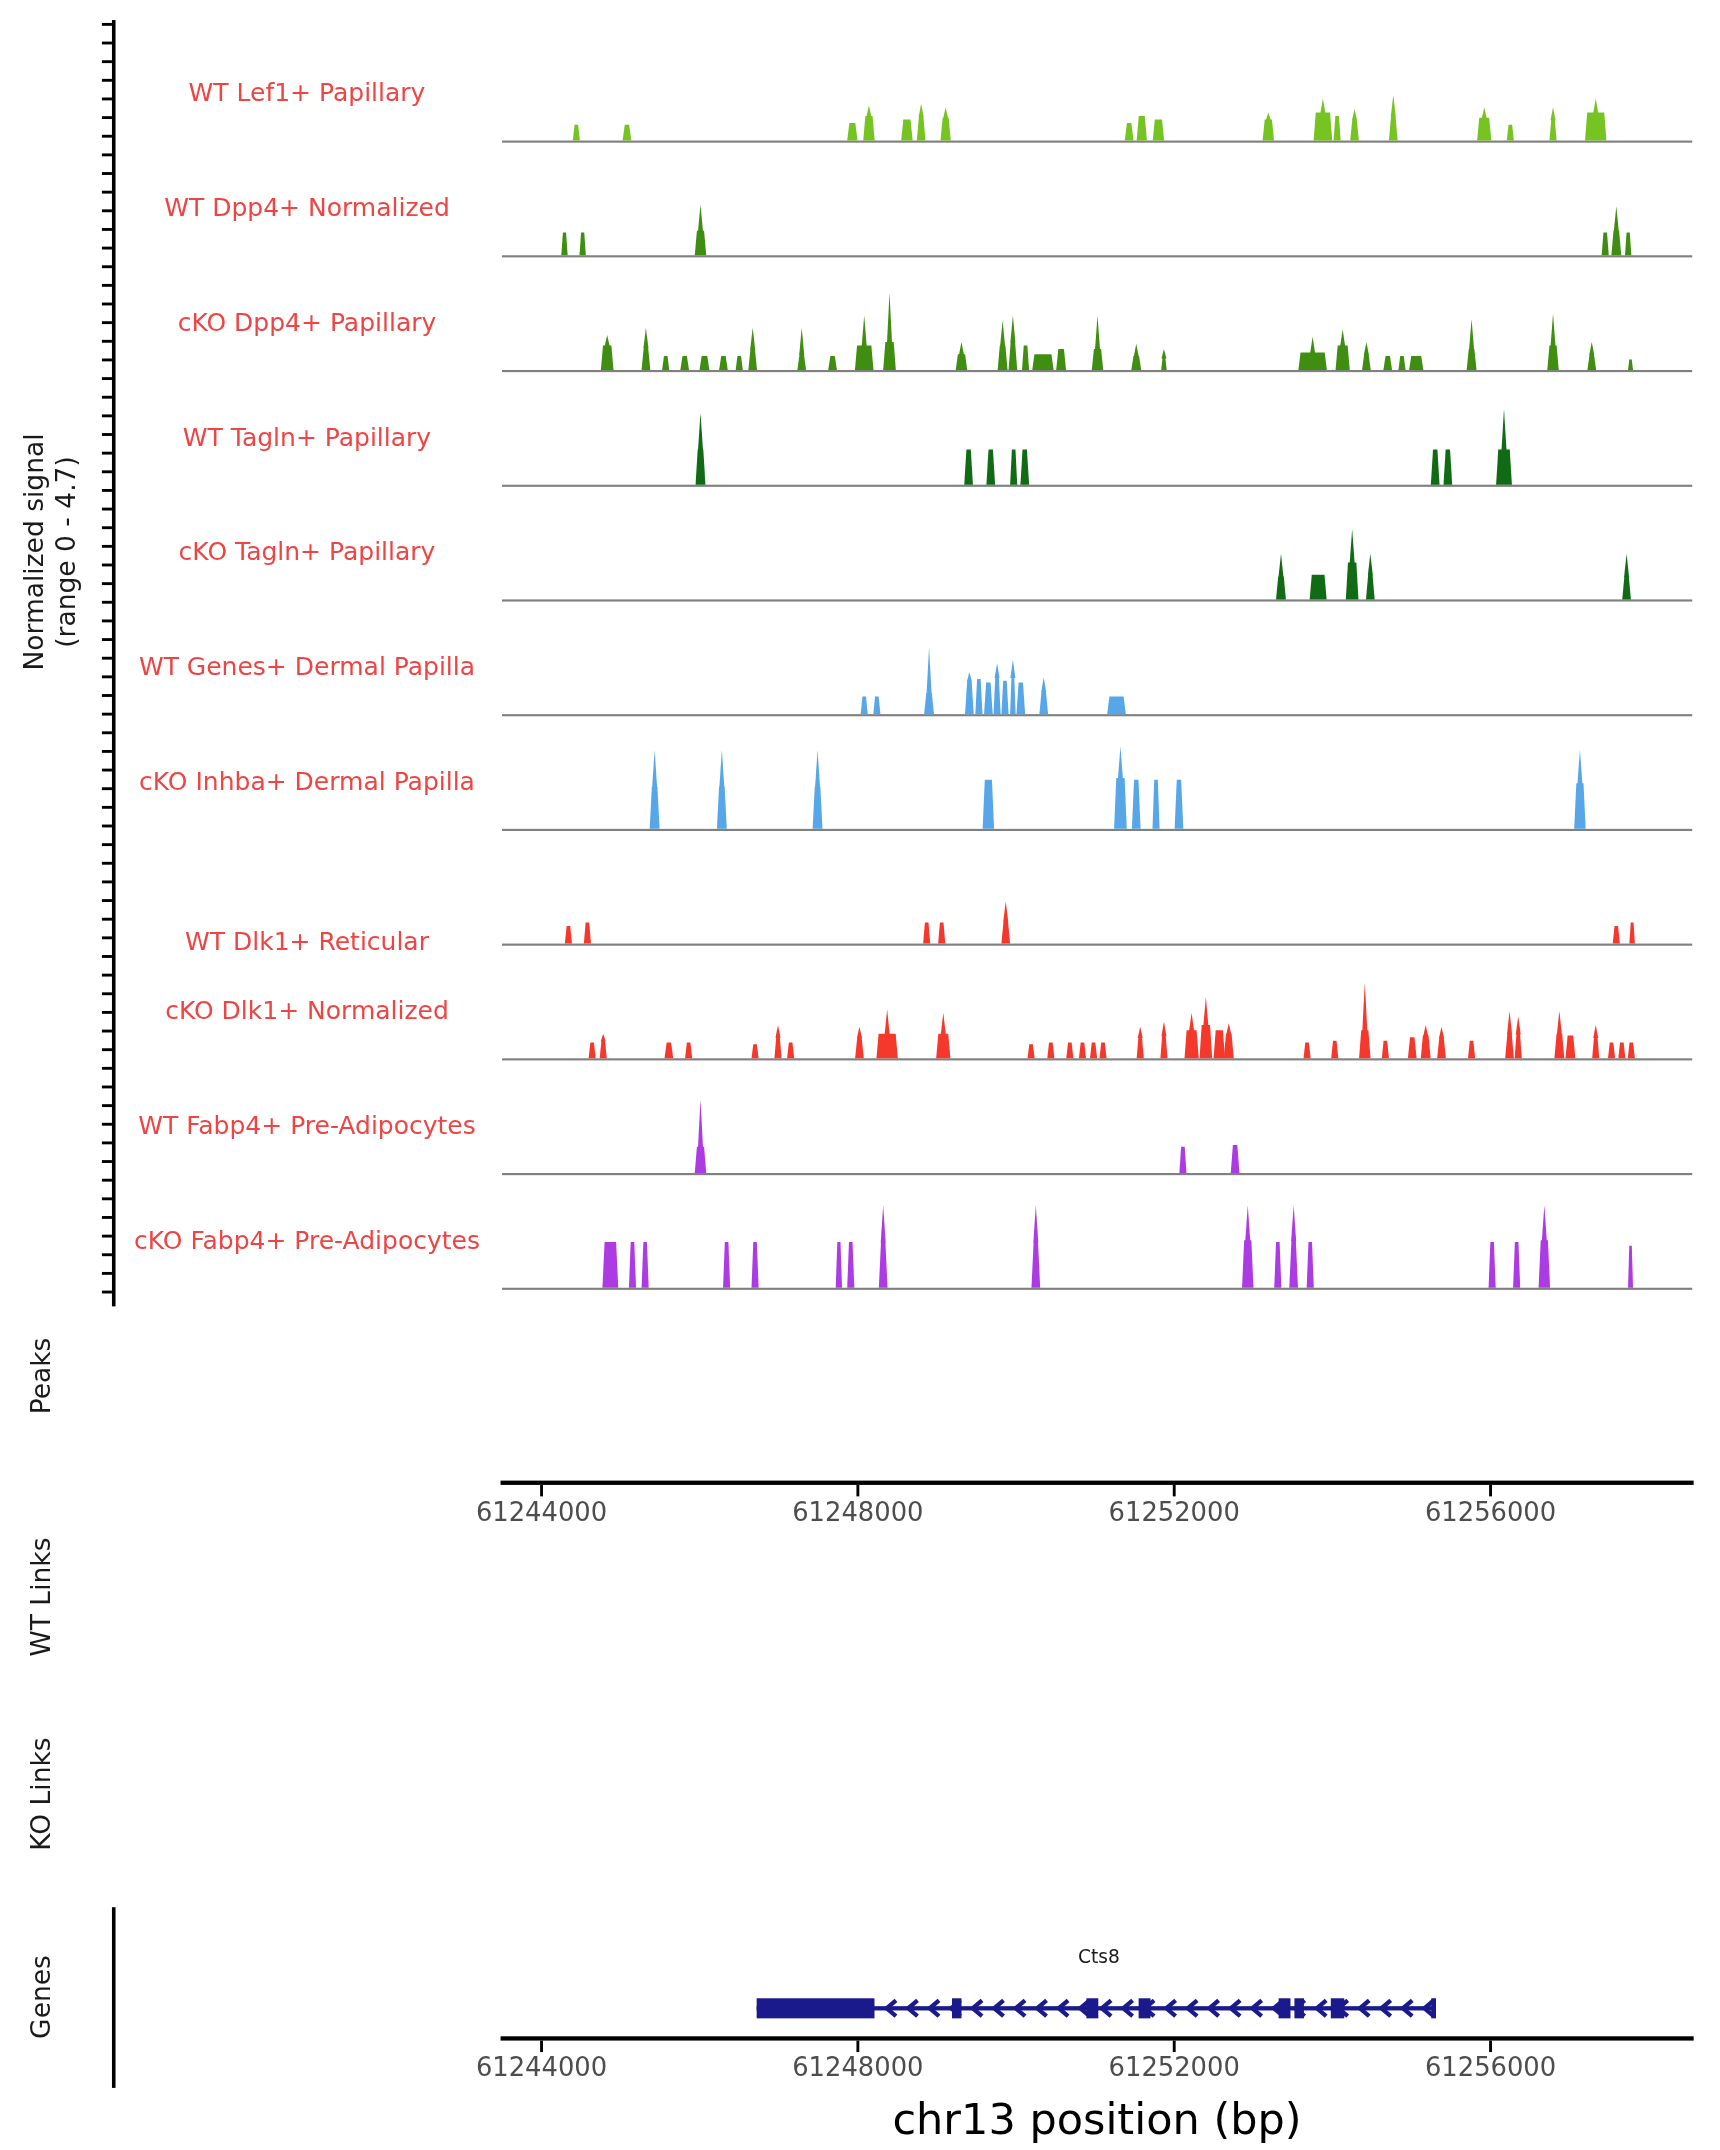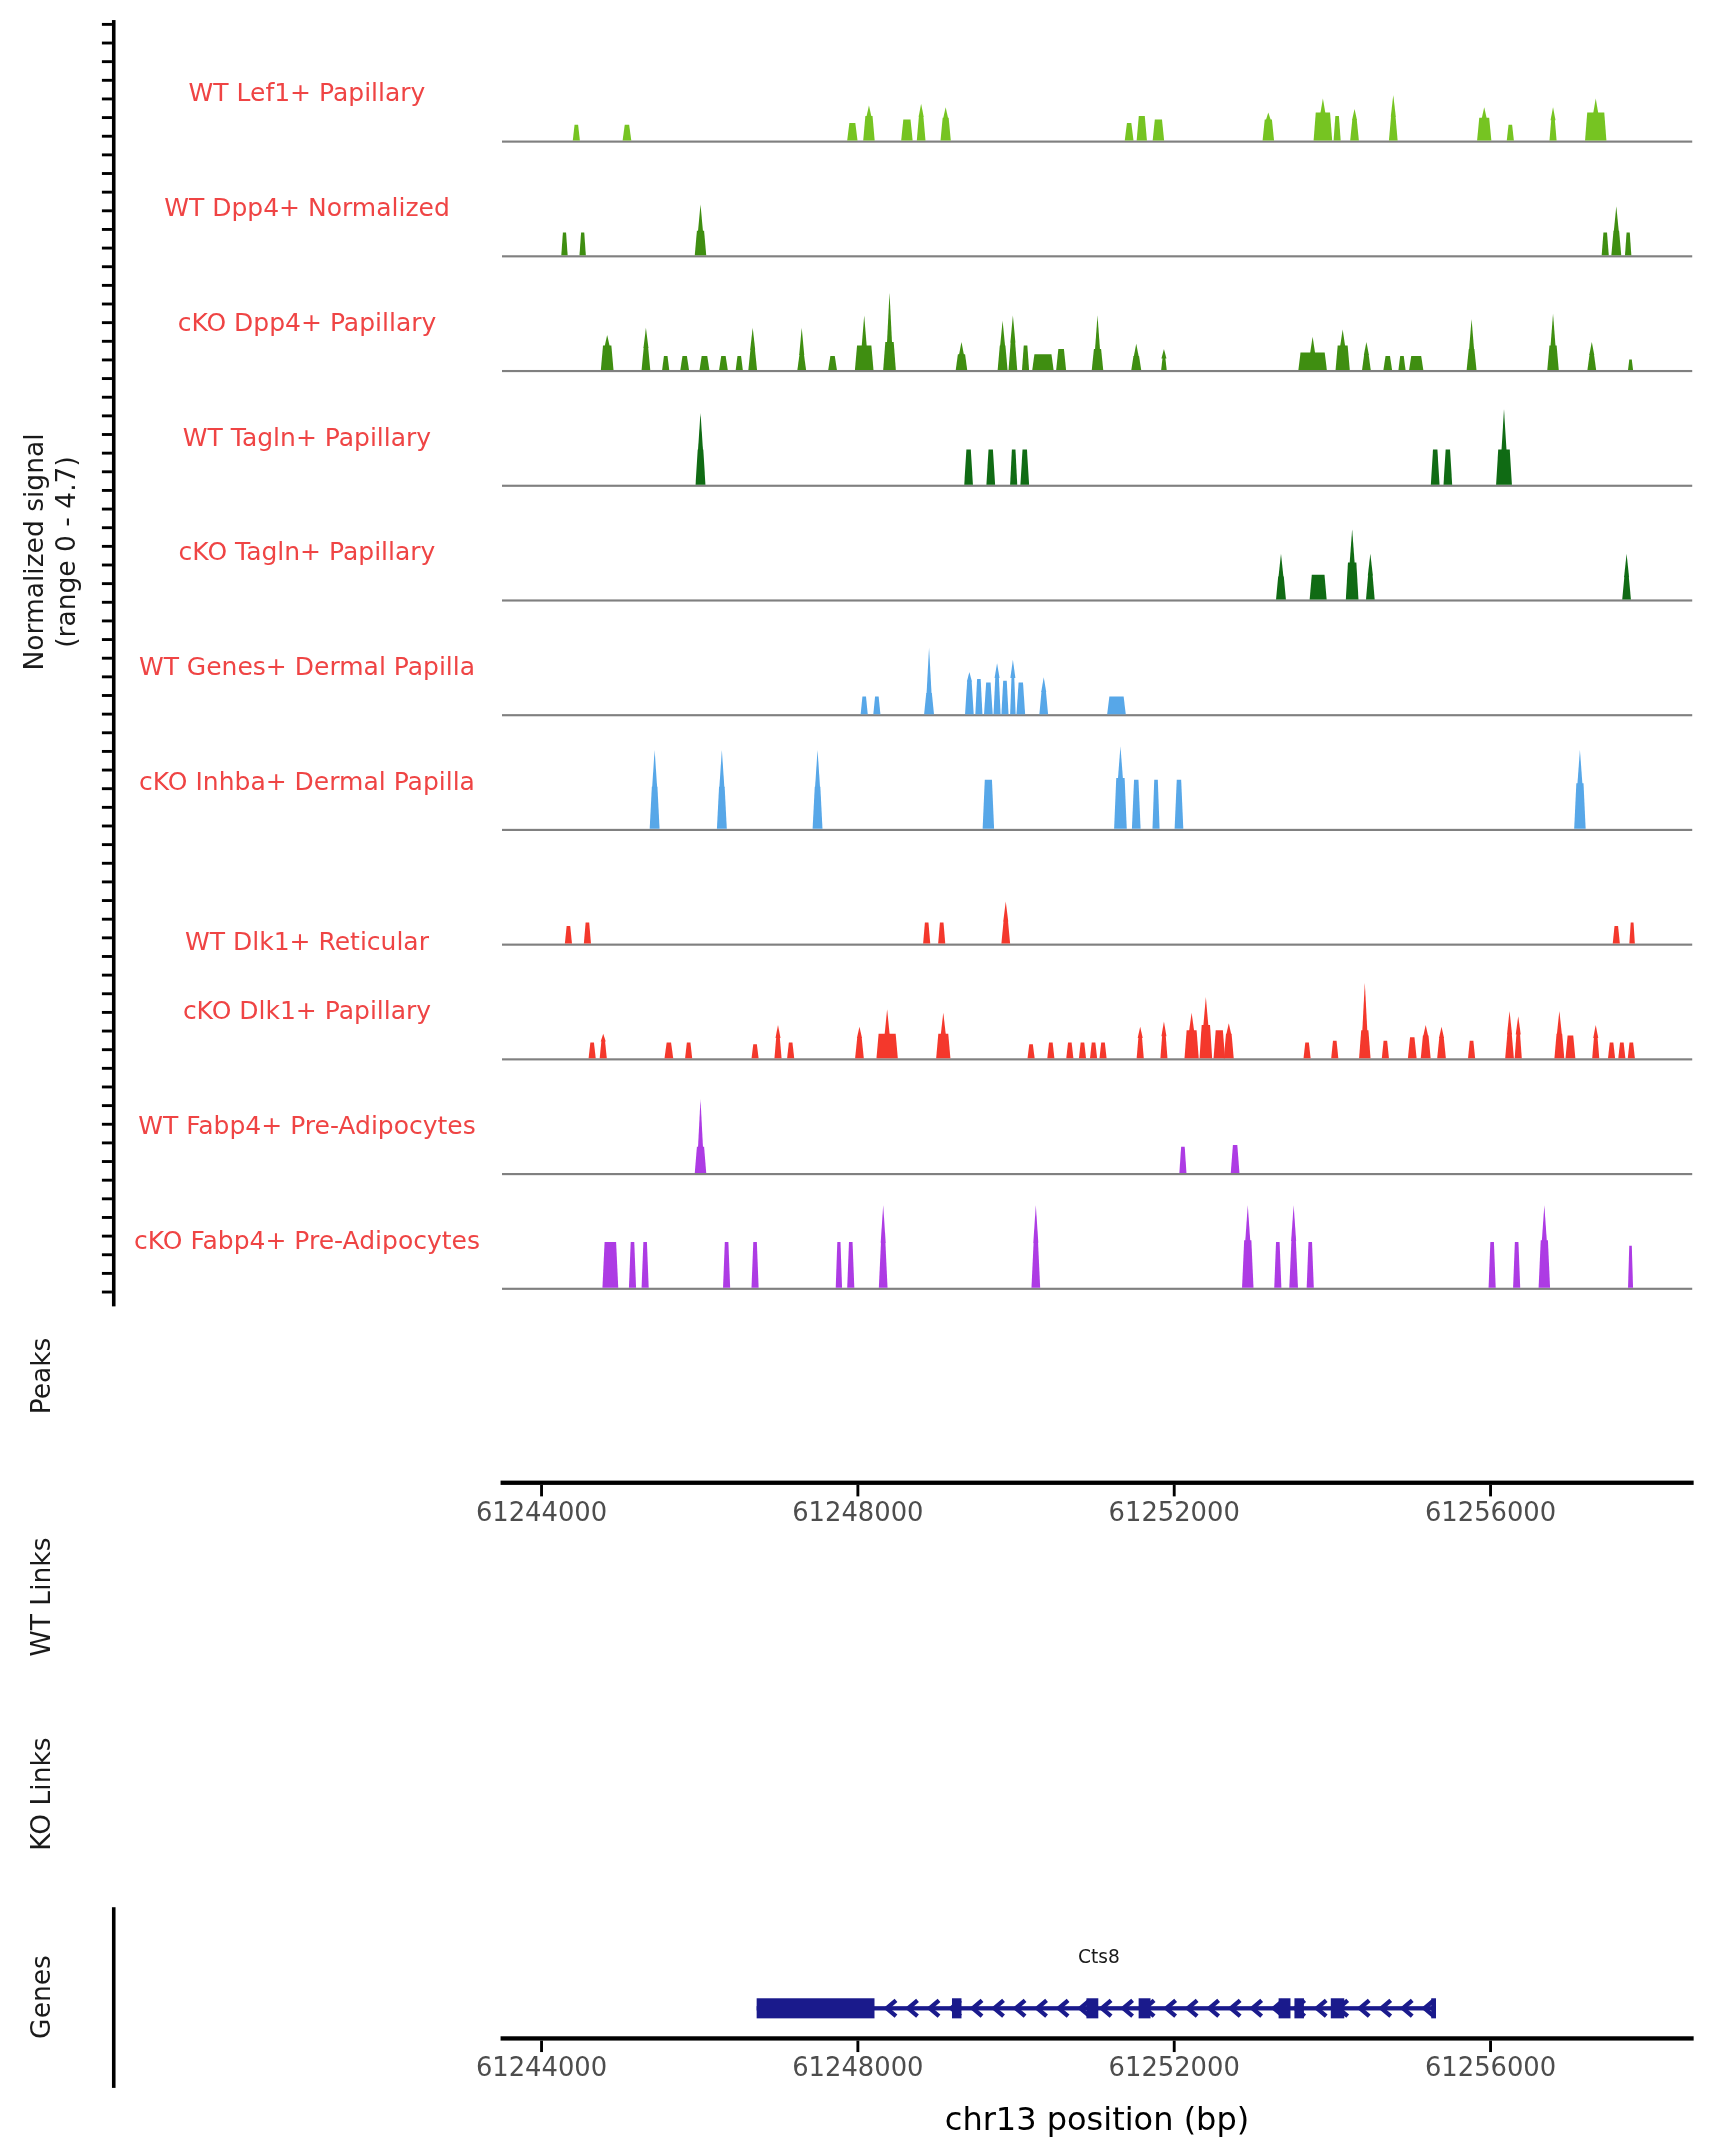--- a/index.html
+++ b/index.html
@@ -4,21 +4,21 @@
 <style>
   html,body{margin:0;padding:0;background:#ffffff;}
   body{width:1721px;height:2151px;position:relative;font-family:"DejaVu Sans",sans-serif;}
   #figure{position:absolute;left:0;top:0;width:1721px;height:2151px;}
   .rot-label{position:absolute;transform:translate(-50%,-50%) rotate(-90deg);transform-origin:center;
              white-space:nowrap;color:#1a1a1a;text-align:center;}
   #ylabel{font-size:26.5px;line-height:1.2;white-space:pre-line;}
   .section-label{font-size:26.5px;}
   .track-label{position:absolute;transform:translate(-50%,-50%);white-space:nowrap;
                font-size:25px;color:#ef4444;}
-  #xlabel{position:absolute;transform:translate(-50%,-50%);font-size:32px;color:#000;}
+  #xlabel{position:absolute;transform:translate(-50%,-50%);font-size:43px;color:#000;}
   #gene-name{position:absolute;transform:translate(-50%,-50%);font-size:18.6px;color:#1a1a1a;}
   svg text{font-family:"DejaVu Sans",sans-serif;}
 </style>
 </head>
 <body>
 
 <div id="figure">
   <svg id="fig-svg" width="1721" height="2151" viewBox="0 0 2400 3000" style="position:absolute;left:0;top:0;">
       <rect x="156" y="28" width="5" height="1794" fill="#000"></rect>
       <rect x="142" y="32" width="14" height="4" fill="#000"></rect>
@@ -392,21 +392,21 @@
 
   <div id="track-labels">
       <div class="track-label" style="left: 307px; top: 92px;">WT Lef1+ Papillary</div>
       <div class="track-label" style="left: 307px; top: 207px;">WT Dpp4+ Normalized</div>
       <div class="track-label" style="left: 307px; top: 322px;">cKO Dpp4+ Papillary</div>
       <div class="track-label" style="left: 307px; top: 437px;">WT Tagln+ Papillary</div>
       <div class="track-label" style="left: 307px; top: 551px;">cKO Tagln+ Papillary</div>
       <div class="track-label" style="left: 307px; top: 666px;">WT Genes+ Dermal Papilla</div>
       <div class="track-label" style="left: 307px; top: 781px;">cKO Inhba+ Dermal Papilla</div>
       <div class="track-label" style="left: 307px; top: 941px;">WT Dlk1+ Reticular</div>
-      <div class="track-label" style="left: 307px; top: 1010px;">cKO Dlk1+ Papillary</div>
+      <div class="track-label" style="left: 307px; top: 1010px;">cKO Dlk1+ Normalized</div>
       <div class="track-label" style="left: 307px; top: 1125px; text-align: center;">WT Fabp4+ Pre-Adipocytes</div>
       <div class="track-label" style="left: 307px; top: 1240px;">cKO Fabp4+ Pre-Adipocytes</div>
     </div>
 
   <div id="gene-name" style="left:1099px;top:1956px;">Cts8</div>
 
   <div id="xlabel" style="left:1097px;top:2119px;">chr13 position (bp)</div>
 </div>
 
 

